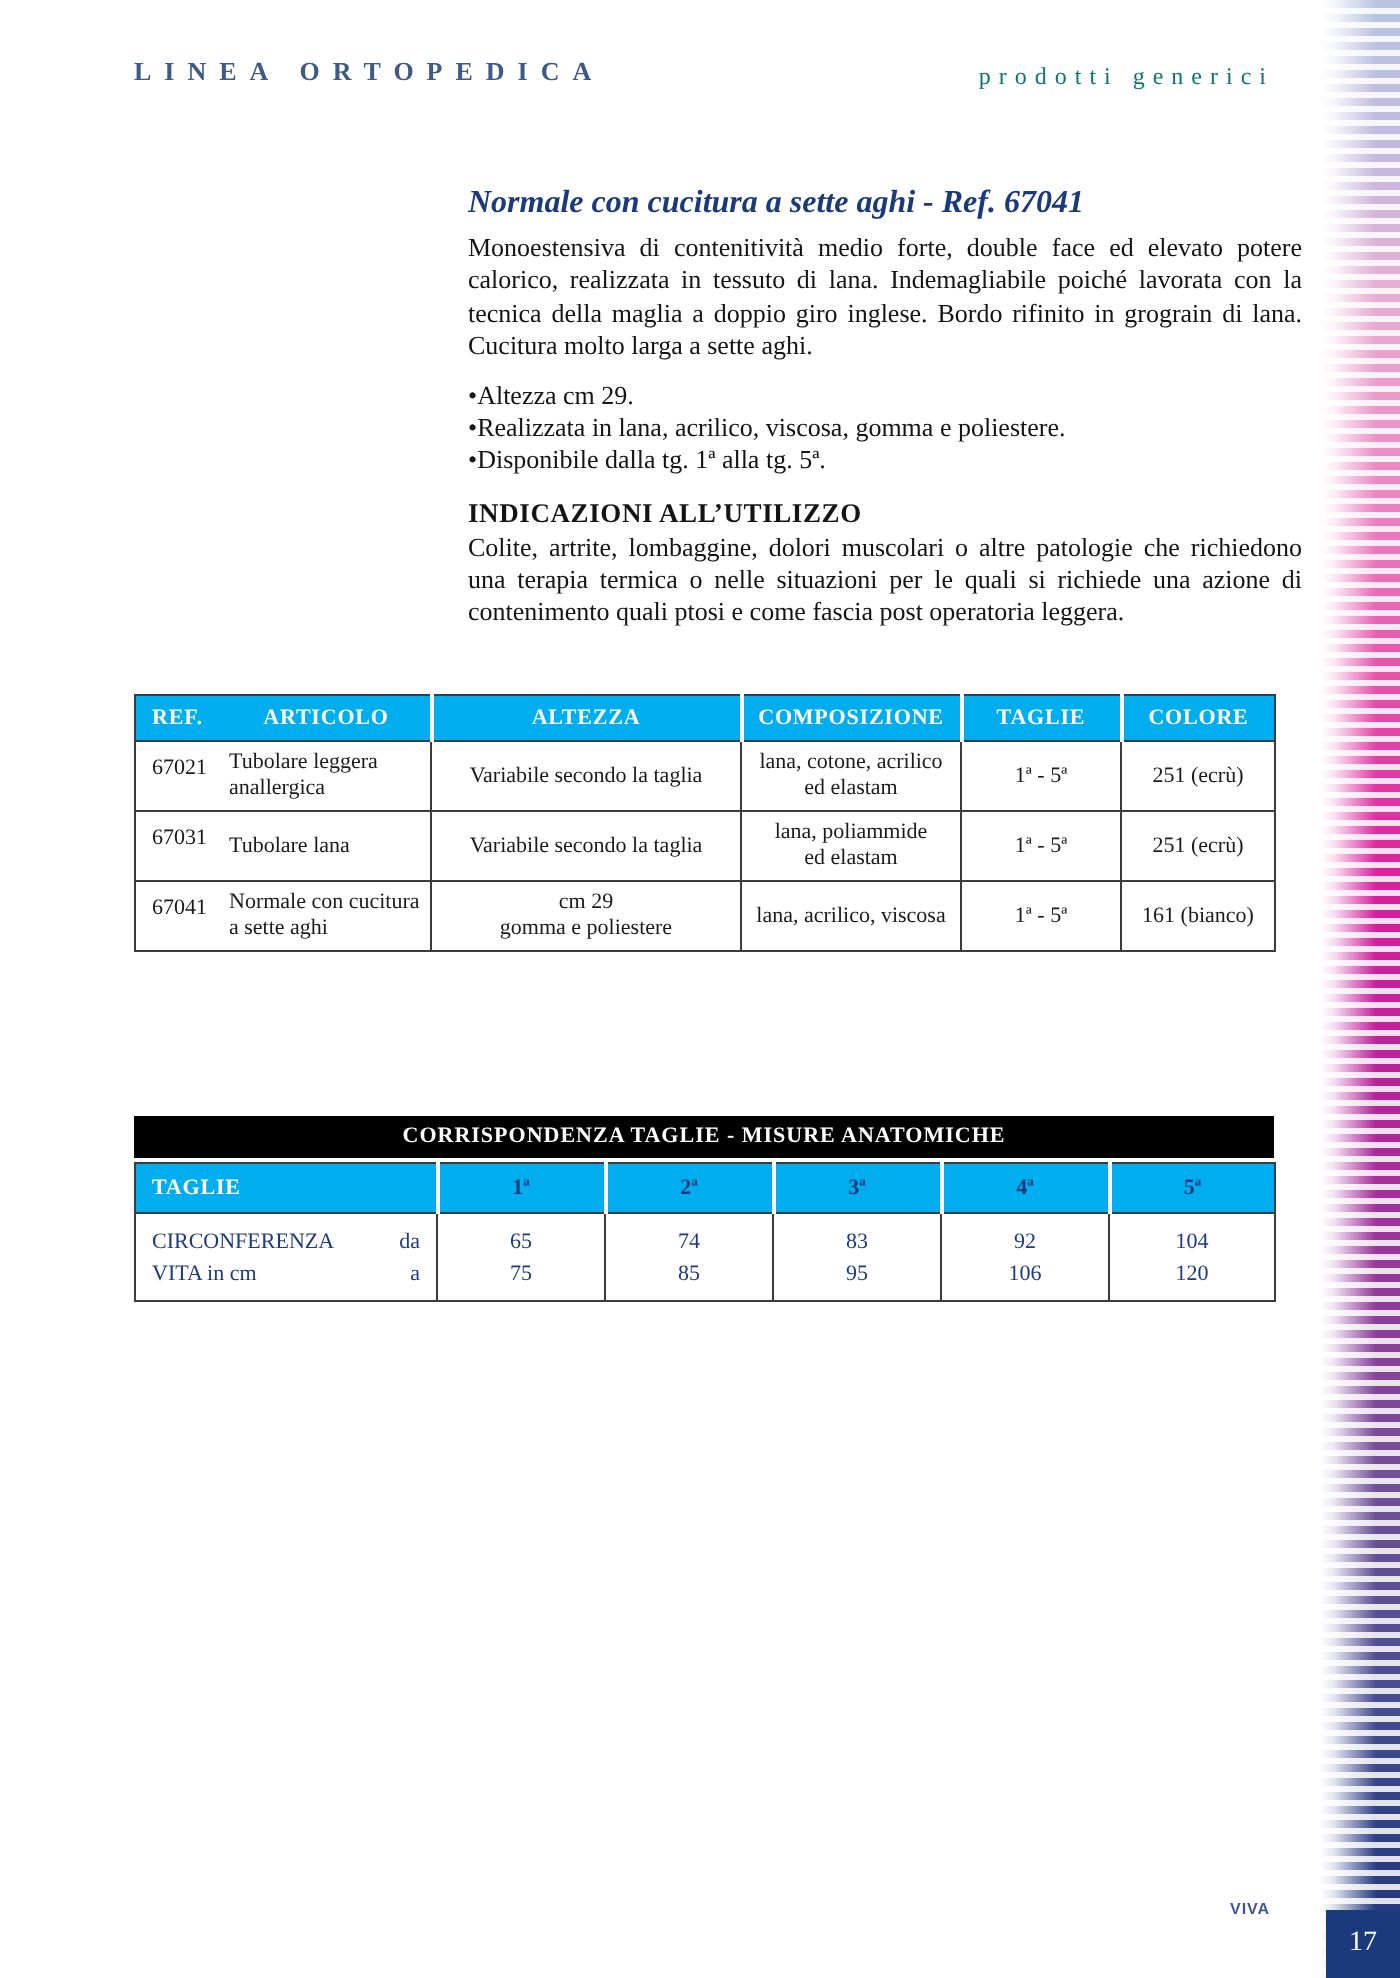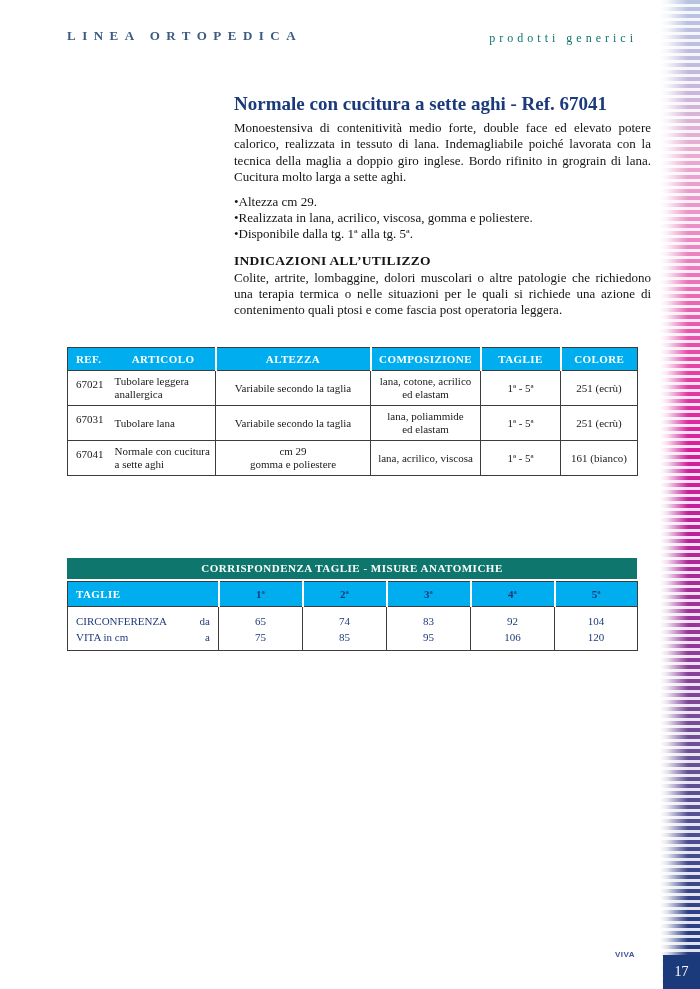--- a/index.html
+++ b/index.html
@@ -33,21 +33,21 @@
   }
   .hdr-right {
     position: absolute; right: 63px; top: 31px;
     font-size: 12px; letter-spacing: 4px;
     color: #0f766e; white-space: nowrap;
   }
 
   
   .product { position: absolute; left: 234px; top: 93px; width: 417px; color: #141414; }
   .product-title {
-    margin: 0 0 5px 0; font-size: 19px; font-weight: bold; 
+    margin: 0 0 5px 0; font-size: 16px; font-weight: bold; font-style: italic;
     color: #1b3a7c;
   }
   .product-desc { margin: 0; font-size: 13px; line-height: 16.3px; text-align: justify; }
   .bullet-list { margin: 9px 0 0 0; padding: 0; list-style: none; font-size: 13px; line-height: 15.8px; }
   .bullet-list li::before { content: "\2022 "; }
   .ind-title { margin: 11px 0 1px 0; font-size: 13.5px; font-weight: bold; letter-spacing: 0.3px; }
   .ind-text { margin: 0; font-size: 13px; line-height: 16.3px; text-align: justify; }
 
   
   table.t1 {
@@ -65,21 +65,21 @@
   .t1 th.th-ref { text-align: left; padding-left: 8px; border-right: none; }
   .t1 th.th-articolo { text-align: center; border-left: none; }
   .t1 td { text-align: center; height: 35px; padding: 3px 3px; vertical-align: middle; }
   .t1 td.c-ref { text-align: left; padding-left: 8px; border-right: none; vertical-align: top; padding-top: 7px; }
   .t1 td.c-articolo { text-align: left; border-left: none; white-space: pre-line; line-height: 13px; }
   .t1 td.c-altezza, .t1 td.c-comp { white-space: pre-line; line-height: 13px; }
 
   
   .t2-wrap { position: absolute; left: 67px; top: 558px; width: 570px; }
   .t2-titlebar {
-    background: #0f766e; color: #ffffff; height: 21px; line-height: 21px;
+    background: #000000; color: #ffffff; height: 21px; line-height: 21px;
     text-align: center; font-weight: bold; font-size: 11px; letter-spacing: 0.5px;
   }
   table.t2 {
     width: 570px; margin-top: 2px; border-collapse: collapse; table-layout: fixed;
     font-size: 11px;
   }
   table.t2, .t2 td { border: 1px solid #3c3c3c; }
   .t2 th {
     background: #00aeef; height: 25px; font-size: 11px; font-weight: bold; padding: 0;
     border-top: 1px solid #3c3c3c; border-bottom: 1px solid #3c3c3c;

